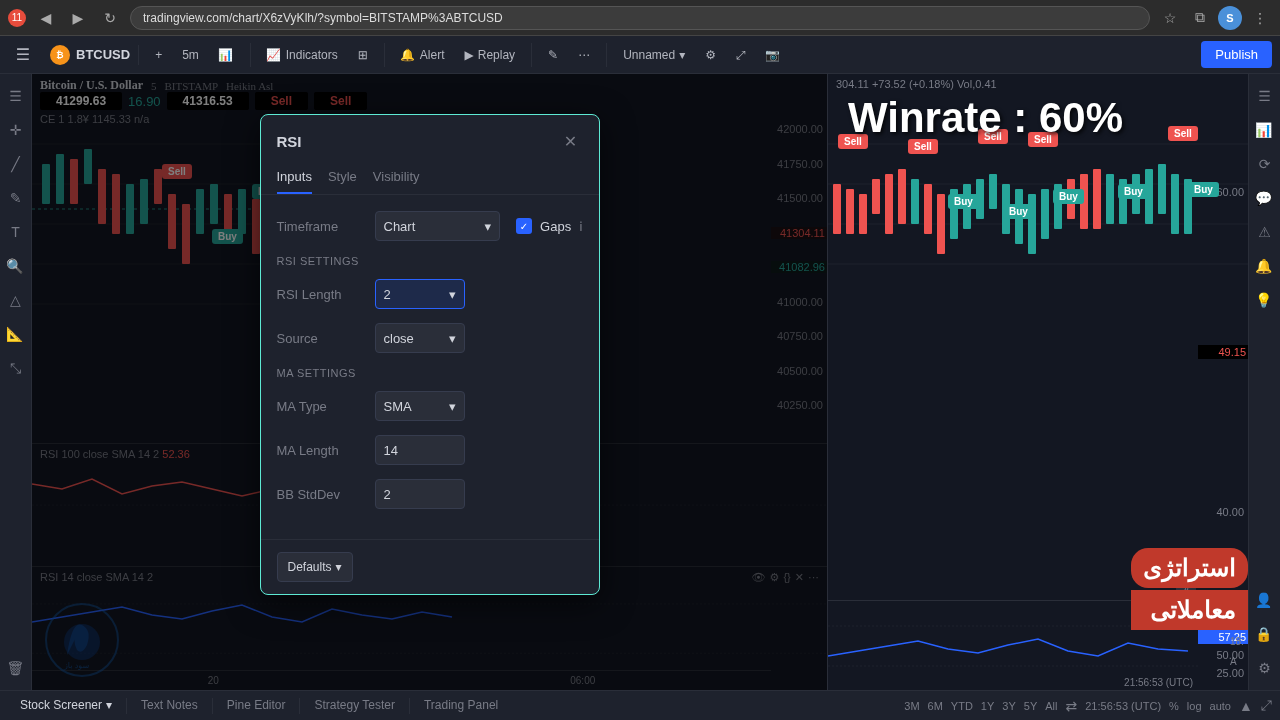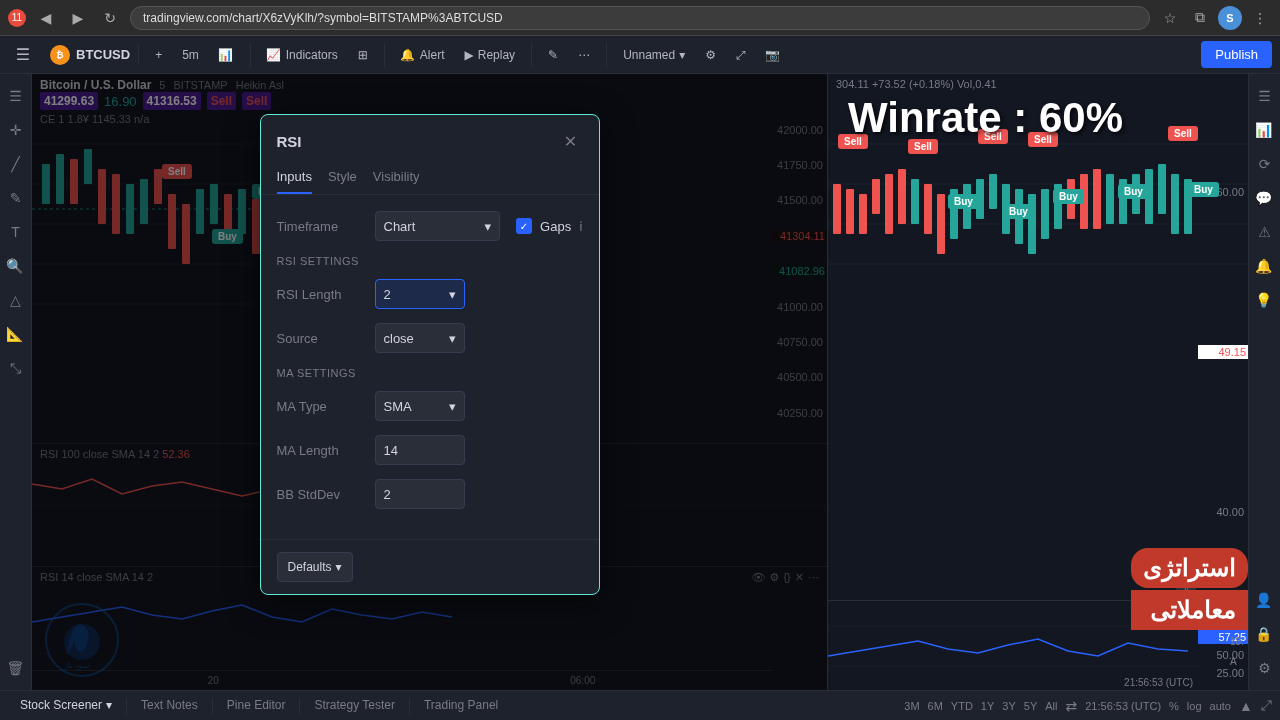--- a/index.html
+++ b/index.html
@@ -314,23 +314,23 @@
       background: #2962ff;
       border: none;
       border-radius: 4px;
       color: white;
       padding: 0 20px;
       cursor: pointer;
       font-size: 13px;
       font-weight: 600;
     }
     .price-label {
-      background: #4c1d95;
+      background: #000000;
       color: white;
-      padding: 2px 4px;
+      padding: 2px 16px;
       border-radius: 2px;
       font-size: 12px;
       font-weight: bold;
     }
 
     
     .chart-area-right {
       width: 420px;
       background: #131722;
       position: relative;
@@ -404,21 +404,21 @@
       font-weight: bold;
       z-index: 5;
     }
     .trade-btn.buy { background: #26a69a; color: white; }
     .trade-btn.sell { background: #ef5350; color: white; }
 
     .price-scale {
       position: absolute;
       right: 0;
       top: 30px;
-      bottom: 4px;
+      bottom: 12px;
       width: 56px;
       display: flex;
       flex-direction: column;
       justify-content: space-around;
       padding: 8px 0;
     }
     .price-tick {
       color: #787b86;
       font-size: 11px;
       text-align: right;
@@ -456,20 +456,21 @@
     .chart-info-bar {
       position: absolute;
       top: 0; left: 0; right: 0;
       padding: 4px 8px;
       display: flex;
       align-items: center;
       gap: 8px;
       font-size: 11px;
       color: #787b86;
       z-index: 5;
+      font-family: Liberation Serif, serif;
     }
     .chart-symbol {
       color: #d1d4dc;
       font-weight: 600;
       font-size: 12px;
     }
     .price-up { color: #26a69a; }
     .price-down { color: #ef5350; }
 
     
@@ -876,21 +877,21 @@
     <div class="trade-btn sell" style="position:absolute; top:58px; left:200px; z-index:5;">Sell</div>
     <div class="trade-btn sell" style="position:absolute; top:52px; left:340px; z-index:5;">Sell</div>
     <div class="trade-btn buy" style="position:absolute; top:120px; left:120px; z-index:5;">Buy</div>
     <div class="trade-btn buy" style="position:absolute; top:130px; left:175px; z-index:5;">Buy</div>
     <div class="trade-btn buy" style="position:absolute; top:115px; left:225px; z-index:5;">Buy</div>
     <div class="trade-btn buy" style="position:absolute; top:110px; left:290px; z-index:5;">Buy</div>
     <div class="trade-btn buy" style="position:absolute; top:108px; left:360px; z-index:5;">Buy</div>
 
     <div style="position:absolute; right:0; top:30px; bottom:90px; width:50px; display:flex; flex-direction:column; justify-content:space-around; padding:8px 0;">
       <span class="price-tick">60.00</span>
-      <span class="price-tick" style="color:#ef5350; background:#ffffff; padding:1px 2px;">49.15</span>
+      <span class="price-tick" style="color:#ef5350; background:#000000; padding:1px 2px;">49.15</span>
       <span class="price-tick">40.00</span>
     </div>
 
     <div style="position:absolute; bottom:0; left:0; right:0; height:90px; background:#131722; border-top:1px solid #2a2e39;">
       <div style="position:absolute; right:0; top:0; bottom:0; width:50px; display:flex; flex-direction:column; justify-content:space-around; padding:8px 0;">
         <span class="price-tick">75.00</span>
         <span class="price-tick" style="color:white; background:#2962ff; padding:1px 2px;">57.25</span>
         <span class="price-tick">50.00</span>
         <span class="price-tick">25.00</span>
       </div>

